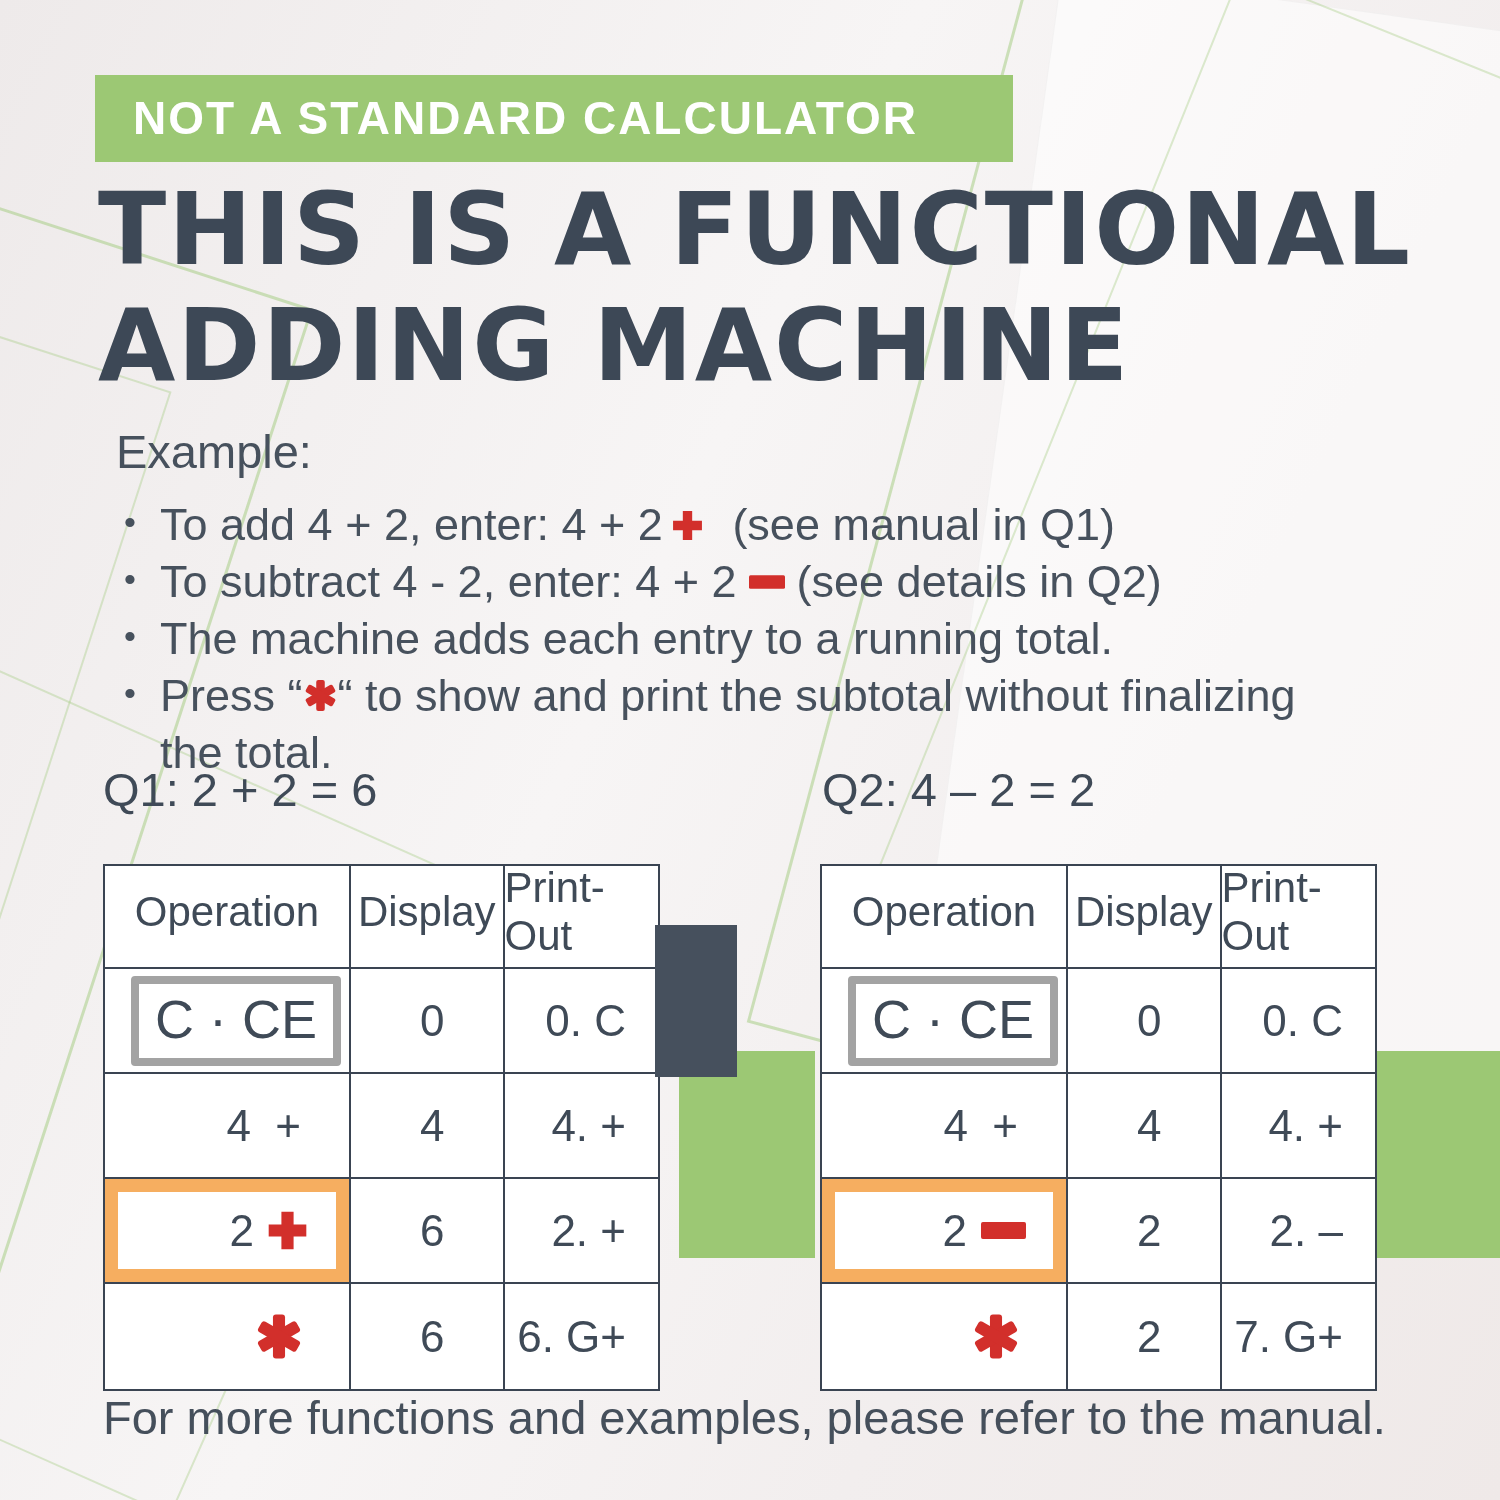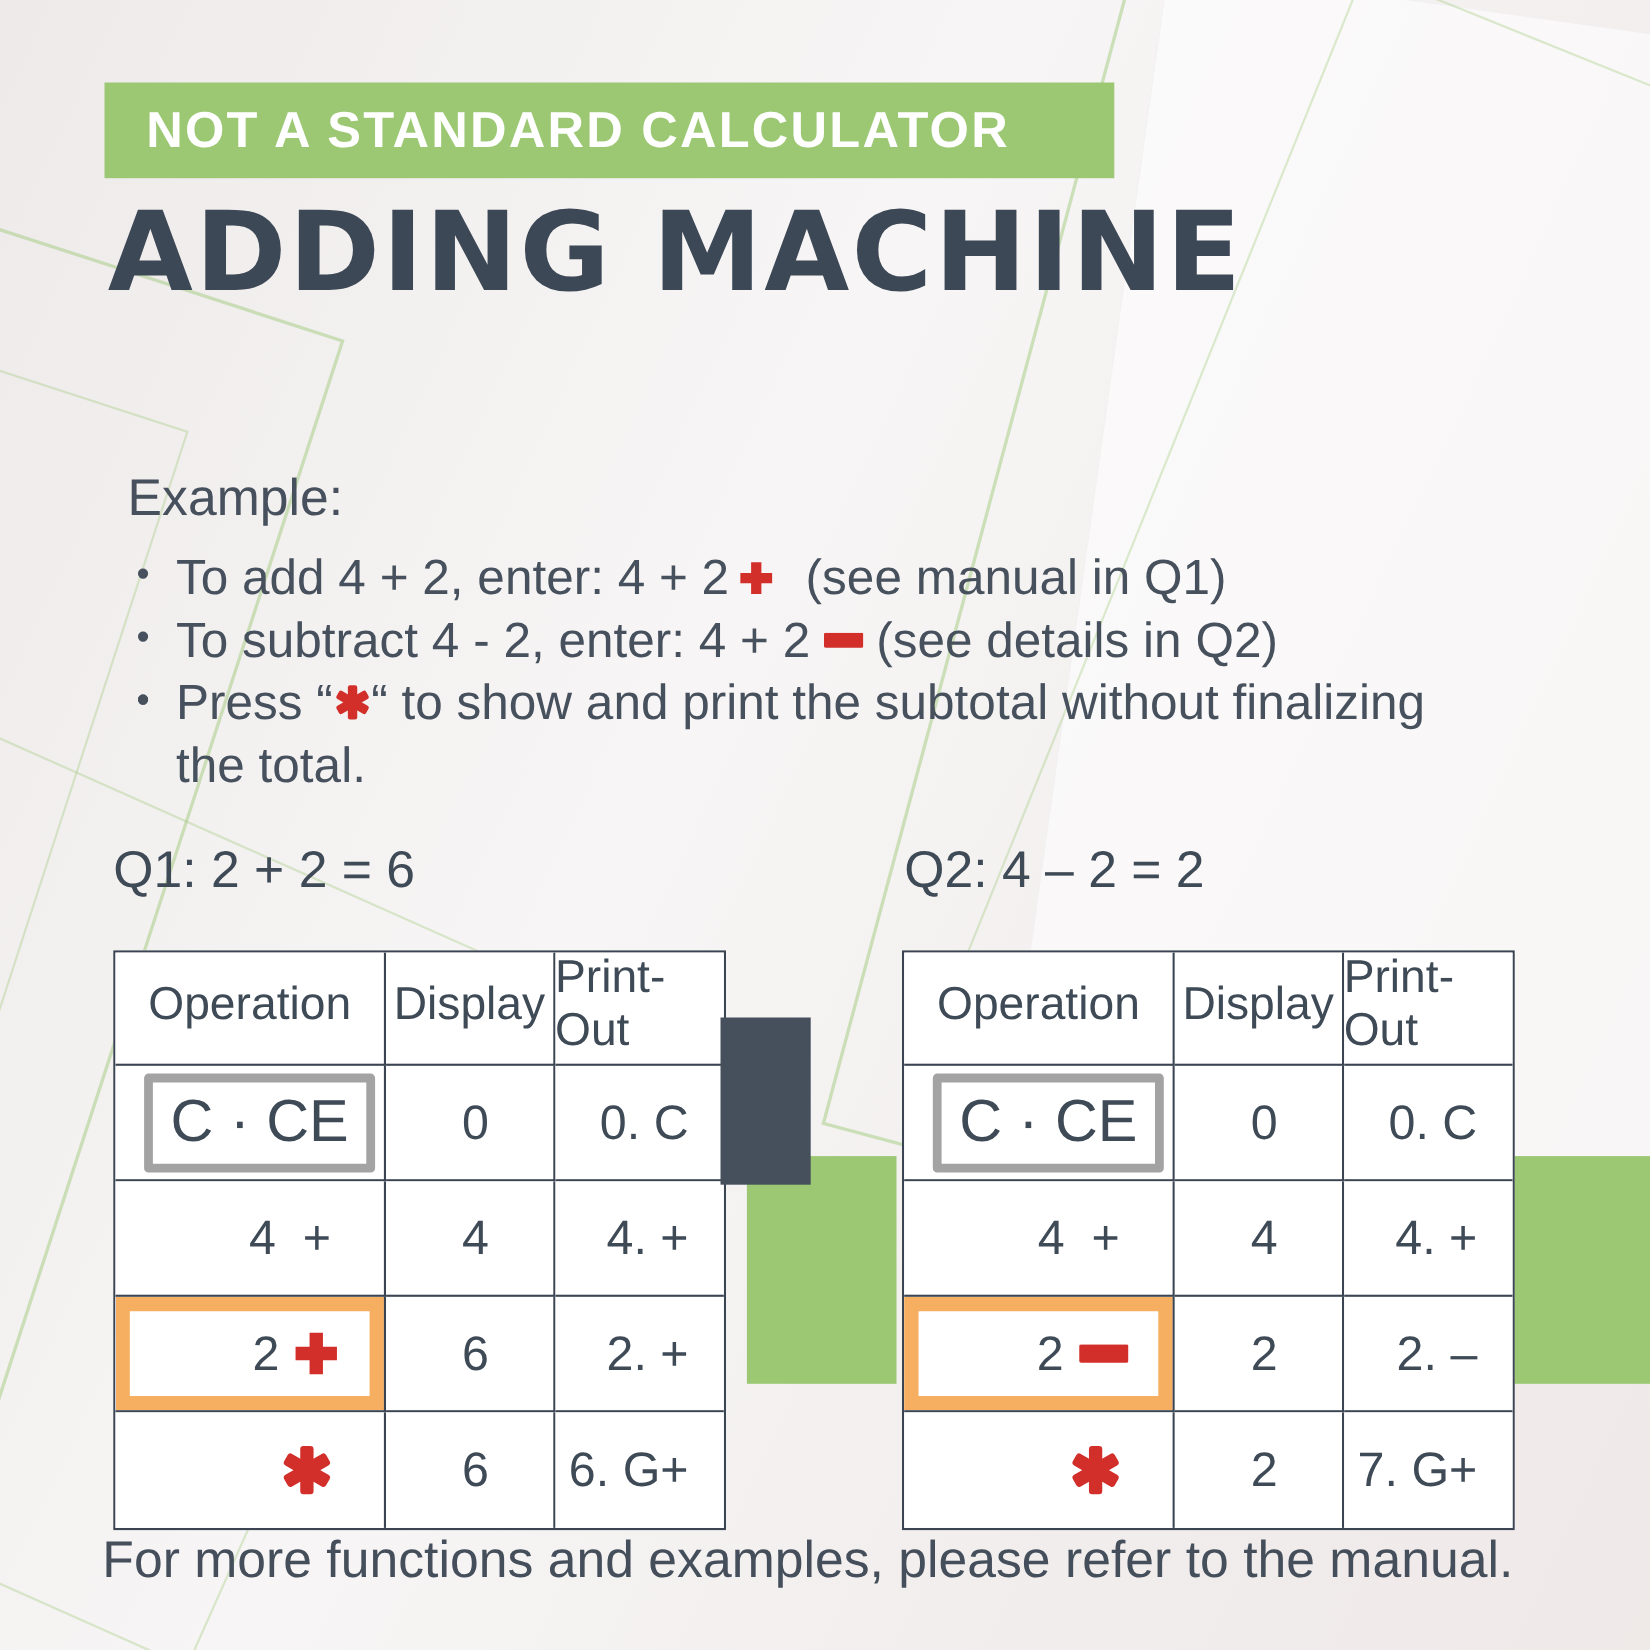--- a/index.html
+++ b/index.html
@@ -80,21 +80,21 @@
   .out{padding-right:32px;white-space:pre;}
   .hl{box-shadow:inset 0 0 0 13px #f6ae60;padding-right:40px;}
   .ic-plus-t{width:43px;height:43px;margin-left:12px;}
   .ic-minus-t{width:45px;height:17px;margin-left:14px;}
   .ic-ast-t{width:44px;height:47px;}
 
   .rect-dark{position:absolute;left:655px;top:925px;width:82px;height:152px;background:#46505d;z-index:6;}
   .rect-green-mid{position:absolute;left:679px;top:1051px;width:136px;height:207px;background:#9cc874;z-index:2;}
   .rect-green-right{position:absolute;left:1375px;top:1051px;width:125px;height:207px;background:#9cc874;z-index:2;}
 
-  .footer{position:absolute;left:93px;top:1390px;z-index:3;font-size:47px;color:#454f5b;white-space:nowrap;}
+  .footer{position:absolute;left:103px;top:1390px;z-index:3;font-size:47px;color:#454f5b;white-space:nowrap;}
 </style>
 </head>
 <body>
 
 <svg width="0" height="0" style="position:absolute">
   <defs>
     <symbol id="sym-plus" viewBox="0 0 24 24">
         <path fill="currentColor" d="M8.6 1.5h6.8v7.1h7.1v6.8h-7.1v7.1H8.6v-7.1H1.5V8.6h7.1z"></path>
       </symbol>
     <symbol id="sym-minus" viewBox="0 0 24 9">
@@ -121,40 +121,42 @@
 
   <div class="rect-green-mid"></div>
   <div class="rect-green-right"></div>
   <div class="rect-dark"></div>
 
   <div class="banner">
     <span>NOT A STANDARD CALCULATOR</span>
   </div>
 
   <div class="heading">
+    <span>THIS IS A FUNCTIONAL</span>
     <span>ADDING MACHINE</span>
   </div>
 
   <div class="example">
     <div class="example-title">Example:</div>
     <ul class="bullets">
       <li>
         <span class="dot">•</span>
         <span class="seg">To add 4 + 2, enter: 4 + 2</span><svg class="ic ic-plus-b">
             <use href="#sym-plus"></use>
           </svg><span class="seg"> (see manual in Q1)</span>
       </li>
       <li>
         <span class="dot">•</span>
         <span class="seg">To subtract 4 - 2, enter: 4 + 2</span><svg class="ic ic-minus-b">
             <use href="#sym-minus"></use>
           </svg><span class="seg">(see details in Q2)</span>
       </li>
       <li>
         <span class="dot">•</span>
+        <span class="seg">The machine adds each entry to a running total.</span>
       </li>
       <li>
         <span class="dot">•</span>
         <span class="seg">Press “</span><svg class="ic ic-ast-b">
             <use href="#sym-ast"></use>
           </svg><span class="seg">“ to show and print the subtotal without finalizing the total.</span>
       </li>
     </ul>
   </div>
 

